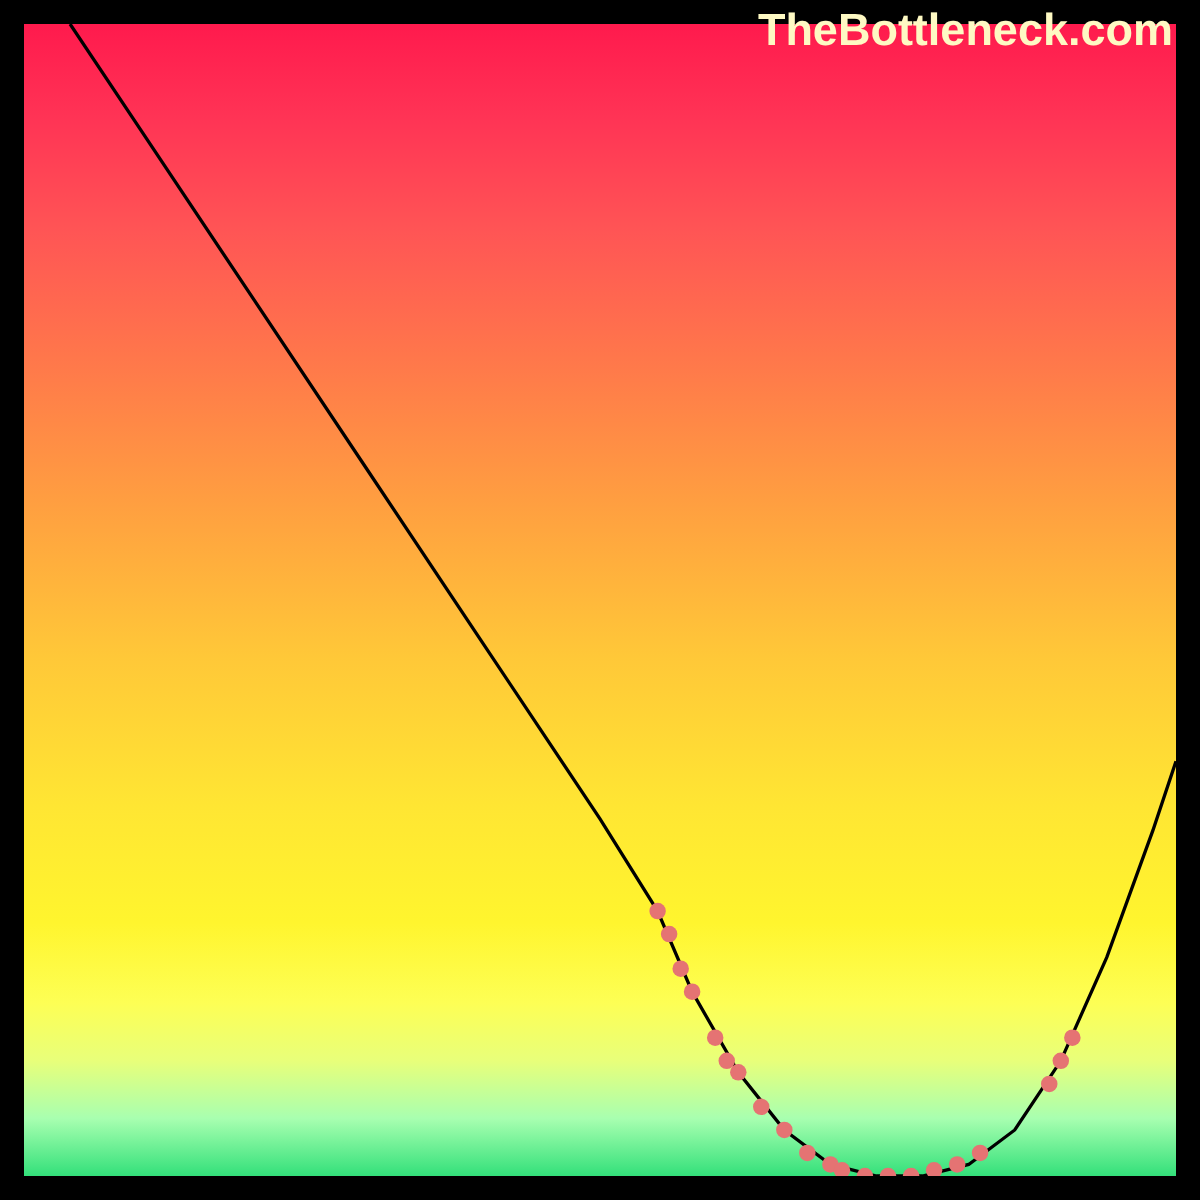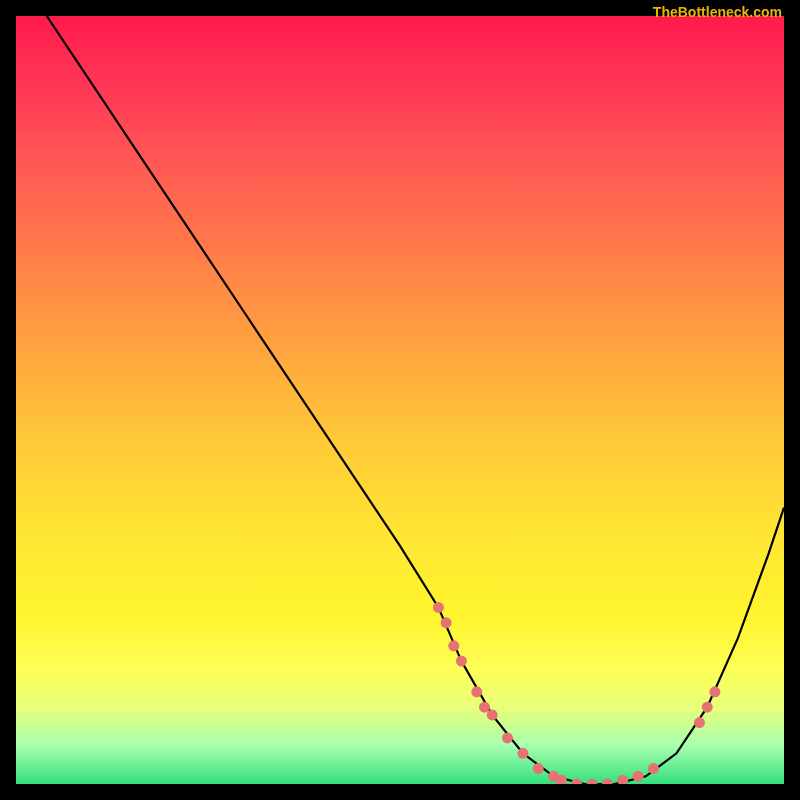--- a/index.html
+++ b/index.html
@@ -7,22 +7,22 @@
     width: 800px;
     height: 800px;
     background: #000;
     position: relative;
     font-family: Arial, sans-serif;
   }
   .watermark {
     position: absolute;
     top: 4px;
     right: 18px;
-    color: #eab308;
-    font-size: 14px;
+    color: #fef9c3;
+    font-size: 30px;
     font-weight: bold;
     z-index: 10;
   }
   .plot-area {
     position: absolute;
     left: 16px;
     top: 16px;
     width: 768px;
     height: 768px;
     background: linear-gradient(to bottom,

